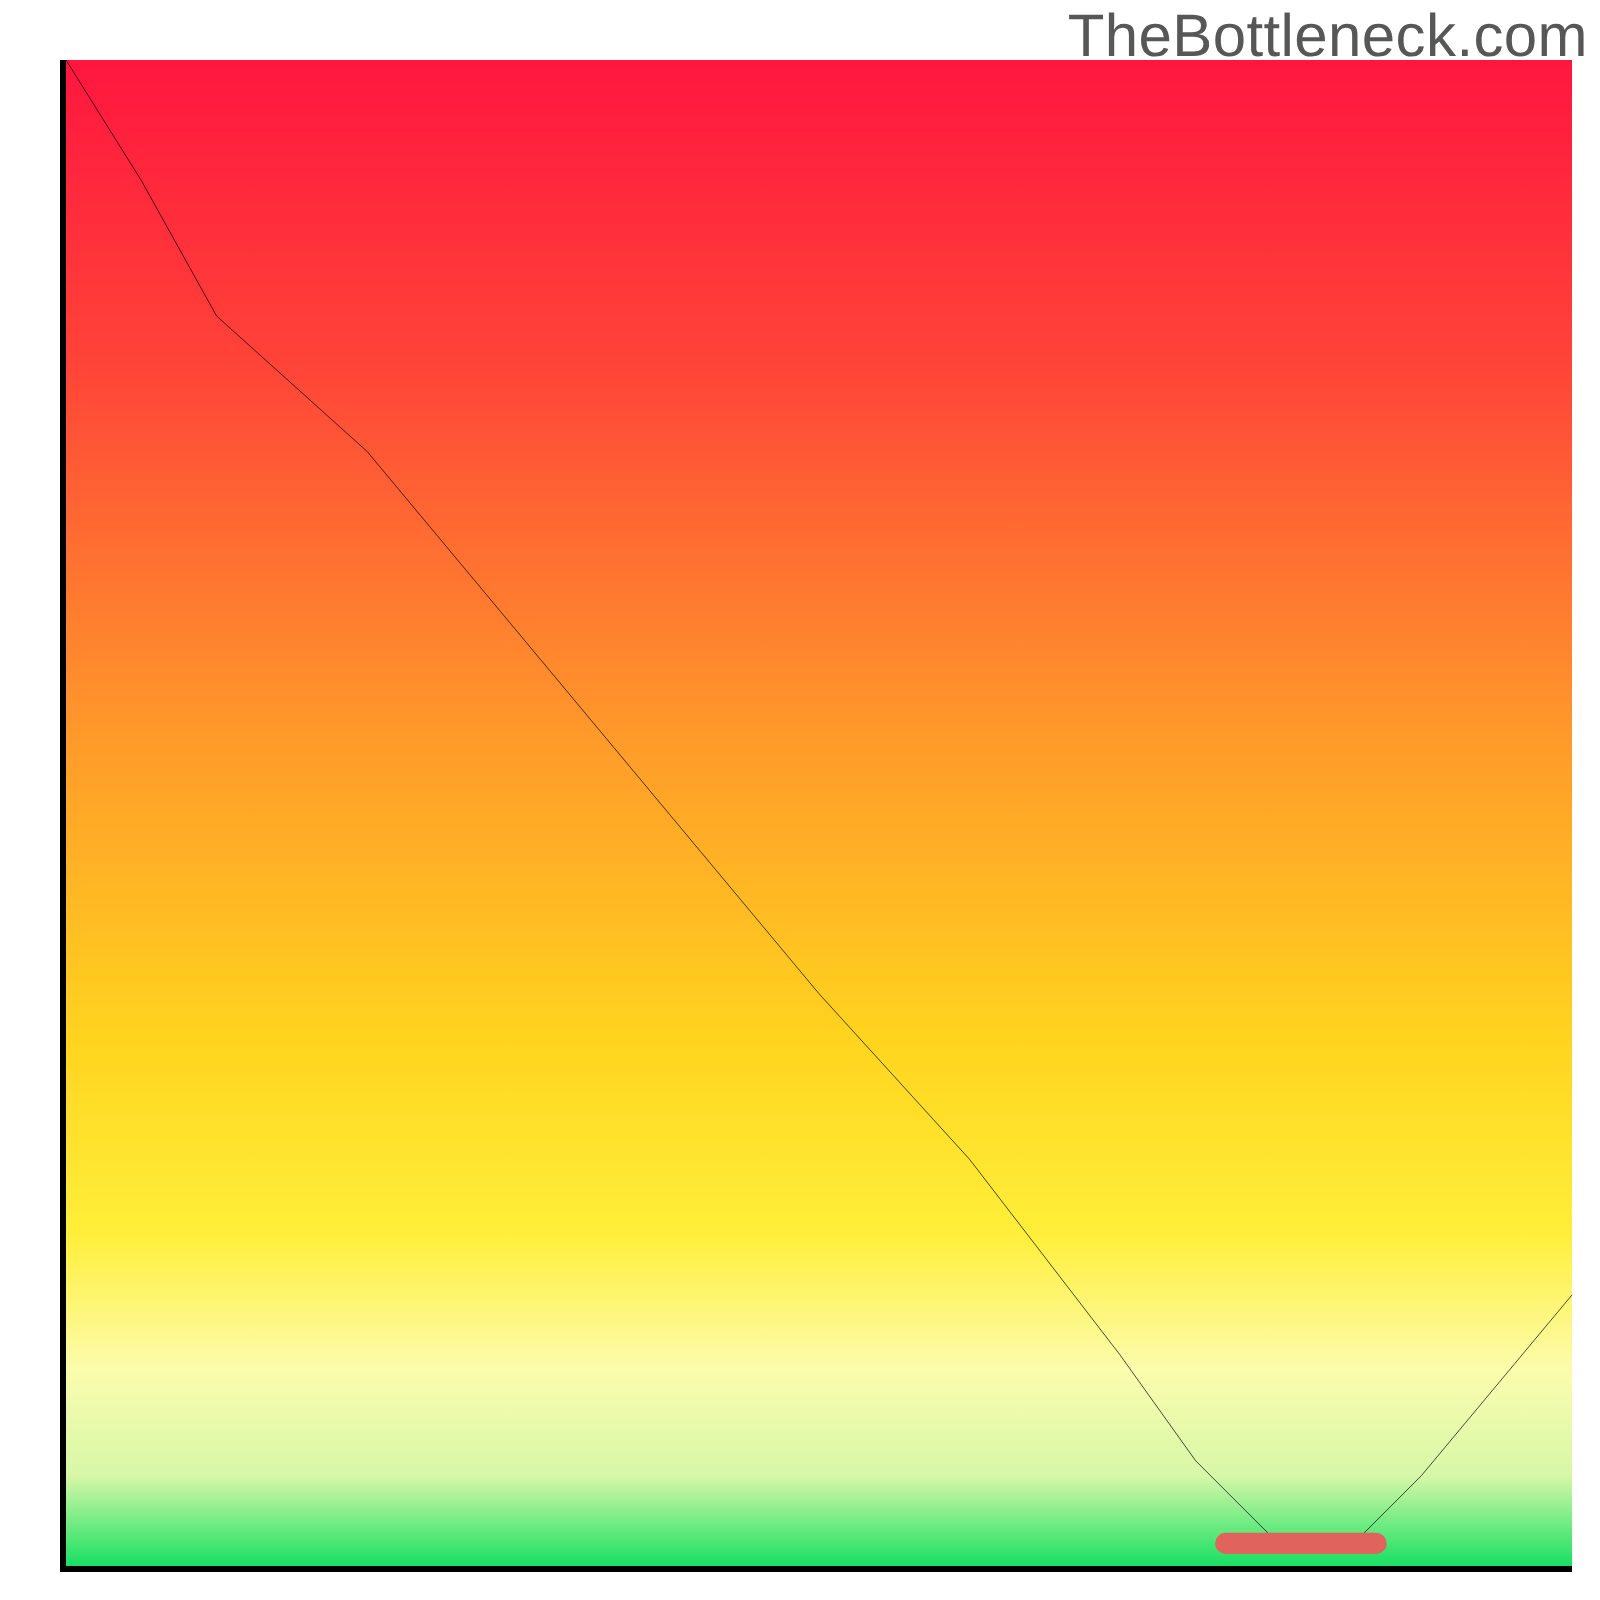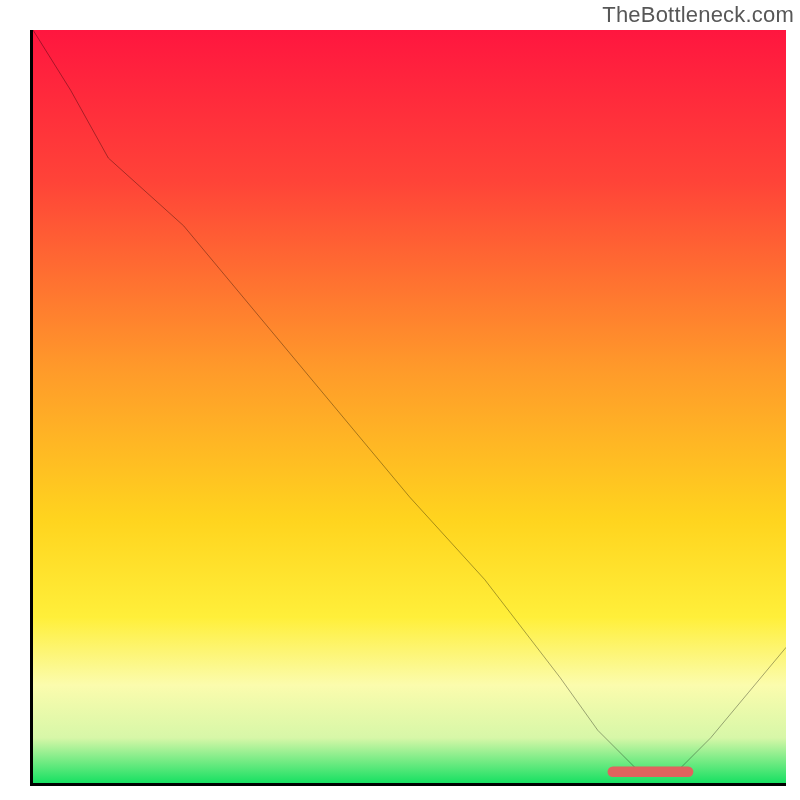--- a/index.html
+++ b/index.html
@@ -13,21 +13,21 @@
   }
   .frame {
     position: relative;
     width: 800px;
     height: 800px;
   }
   .watermark {
     position: absolute;
     top: 2px;
     right: 6px;
-    font-size: 22px;
+    font-size: 30px;
     font-weight: 500;
     color: #575757;
     letter-spacing: 0.2px;
   }
   .plot-area {
     position: absolute;
     left: 30px;
     top: 30px;
     width: 756px;
     height: 756px;

